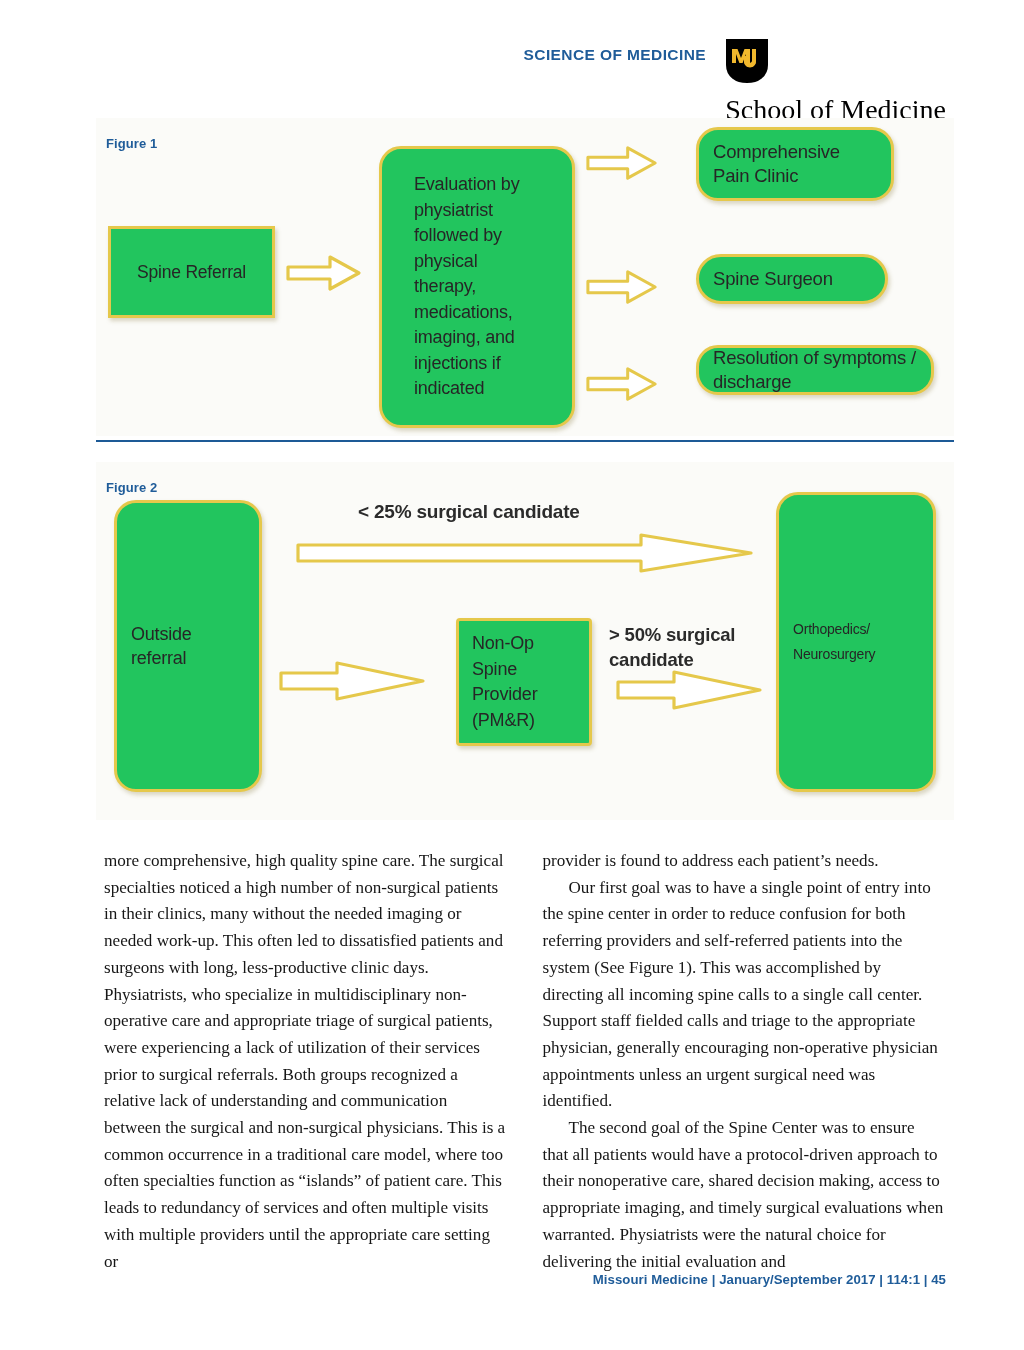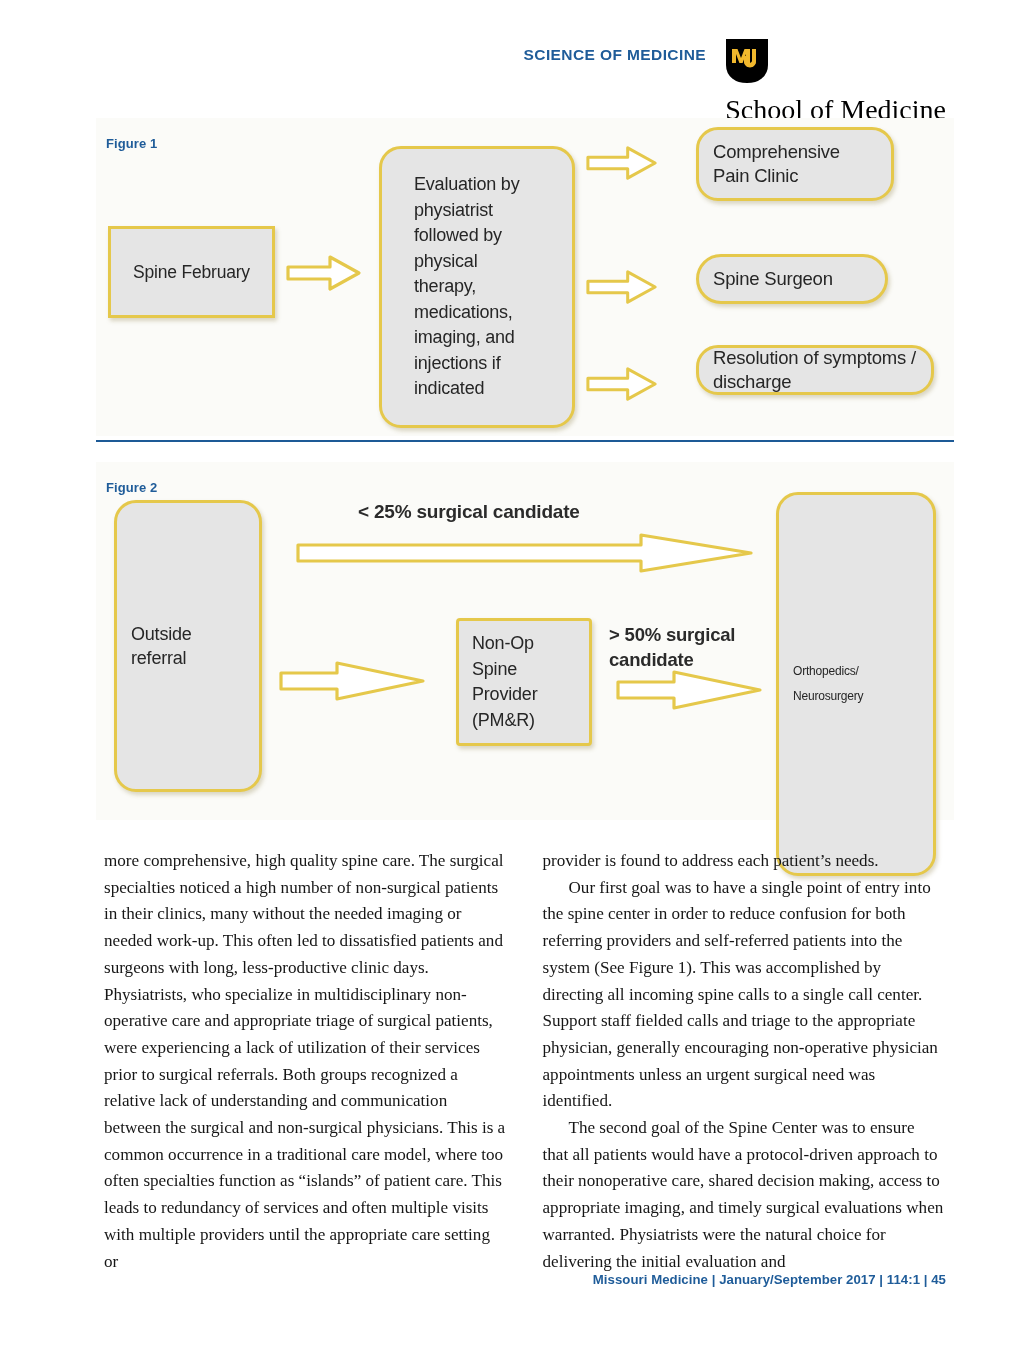--- a/index.html
+++ b/index.html
@@ -101,21 +101,21 @@
     top: 440px;
     width: 858px;
     height: 2px;
     background: #1d5a96;
   }
 
   
   .node {
     position: absolute;
     box-sizing: border-box;
-    background: #e5e5e5;
+    background: #22c55e;
     border: 3px solid #e5c84b;
     box-shadow: 2px 3px 4px rgba(140,125,70,0.30);
     display: flex;
     align-items: center;
     font-family: "Liberation Sans", sans-serif;
     color: #262626;
     letter-spacing: -0.2px;
   }
   .node span { display: block; }
   .node.sharp { border-radius: 0; }
@@ -198,21 +198,21 @@
       <div class="brand-sub">University of Missouri Health</div>
     </div>
   </div>
 </div>
 
 <div class="figure-panel" id="figure-1-panel">
 
   <div class="fig-label">Figure 1</div>
 
   <div class="node sharp center-text" style="left:12px; top:108px; width:167px; height:92px; font-size:17.5px;">
-    <span>Spine February</span>
+    <span>Spine Referral</span>
   </div>
 
   <div class="arrow" style="left:190px; top:137px;">
     <svg width="76" height="36" viewBox="0 0 76 36">
       <path d="M2 12 H44 V2 L73 18 L44 34 V24 H2 Z" fill="#ffffff" stroke="#e5c84b" stroke-width="3.2" stroke-linejoin="round"></path>
     </svg>
   </div>
 
   <div class="node round-lg left-text" style="left:283px; top:28px; width:196px; height:282px; font-size:18px; line-height:25.5px; padding:0 32px;">
     <span>Evaluation by physiatrist followed by physical therapy, medications, imaging, and injections if indicated</span>
@@ -276,21 +276,21 @@
   </div>
 
   <div class="edge-label" style="left:513px; top:160px; font-size:18.5px; line-height:25px; width:150px;">&gt; 50% surgical candidate</div>
 
   <div class="arrow" style="left:520px; top:207px;">
     <svg width="148" height="42" viewBox="0 0 148 42">
       <path d="M2 13 H58 V3 L144 21 L58 39 V29 H2 Z" fill="#ffffff" stroke="#e5c84b" stroke-width="3.2" stroke-linejoin="round"></path>
     </svg>
   </div>
 
-  <div class="node round-lg left-text" style="left:680px; top:30px; width:160px; height:384px; font-size:12px; line-height:25px; padding:0 14px;">
+  <div class="node round-lg left-text" style="left:680px; top:30px; width:160px; height:300px; font-size:14px; line-height:25px; padding:0 14px;">
     <span>Orthopedics/ Neurosurgery</span>
   </div>
 </div>
 
 <div class="body-columns">
   <div class="column">
     <p>more comprehensive, high quality spine care.  The surgical specialties noticed a high number of non-surgical patients in their clinics, many without the needed imaging or needed work-up.  This often led to dissatisfied patients and surgeons with long, less-productive clinic days.  Physiatrists, who specialize in multidisciplinary non-operative care and appropriate triage of surgical patients, were experiencing a lack of utilization of their services prior to surgical referrals. Both groups recognized a relative lack of understanding and communication between the surgical and non-surgical physicians.  This is a common occurrence in a traditional care model, where too often specialties function as “islands” of patient care. This leads to redundancy of services and often multiple visits with multiple providers until the appropriate care setting or</p>
   </div>
   <div class="column">
     <p>provider is found to address each patient’s needs.</p>

